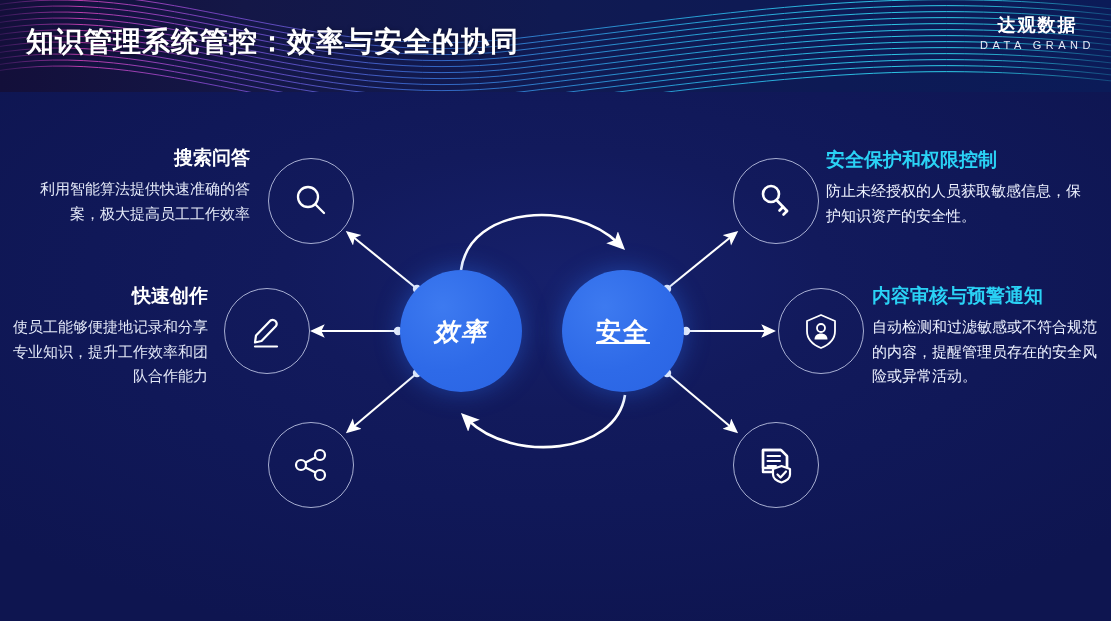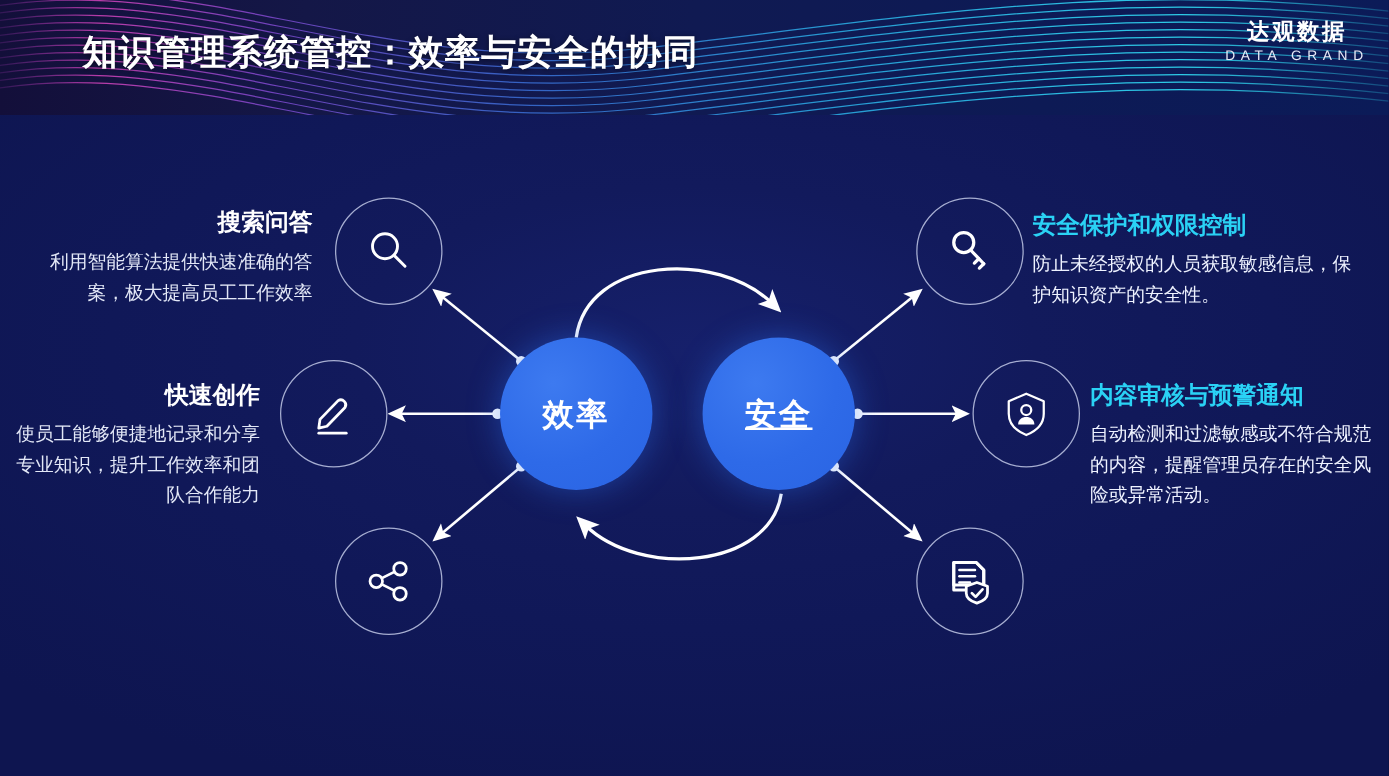--- a/index.html
+++ b/index.html
@@ -21,51 +21,50 @@
     position:absolute;left:0;top:0;width:1111px;height:92px;
     background:linear-gradient(90deg,#130f3a 0%,#141747 22%,#101a52 50%,#0d1a55 75%,#0b1b58 100%);
     overflow:hidden;
   }
   .topband svg{position:absolute;left:0;top:-6px;}
   .title{
     position:absolute;left:26px;top:23px;
     font-size:28px;font-weight:bold;color:#ffffff;
     letter-spacing:1px;white-space:nowrap;
     text-shadow:0 1px 4px rgba(0,0,0,.5);
-    margin-left:40px;
   }
   .logo{
     position:absolute;right:16px;top:16px;text-align:center;color:#fff;
   }
   .logo .cn{font-size:18px;font-weight:bold;letter-spacing:2px;line-height:1.1;font-family:Liberation Serif, serif;}
   .logo .en{font-size:11px;letter-spacing:4.5px;margin-top:3px;color:#e7eaf6;text-align:right;}
 
   
   .hub{
     position:absolute;border-radius:50%;
     display:flex;align-items:center;justify-content:center;
     color:#fff;font-size:25px;font-weight:bold;letter-spacing:2px;
   }
   .hub.eff{left:400px;top:270px;width:122px;height:122px;
     background:radial-gradient(circle at 35% 30%,#3d7af0 0%,#2e6ae8 55%,#2a64e3 100%);
-    box-shadow:0 0 26px rgba(45,110,232,.45);}
+    box-shadow:0 0 26px rgba(45,110,232,.45);font-style:italic;}
   .hub.sec{left:562px;top:270px;width:122px;height:122px;
     background:radial-gradient(circle at 35% 30%,#3d7af0 0%,#2e6ae8 55%,#2a64e3 100%);
     box-shadow:0 0 26px rgba(45,110,232,.45);text-decoration:underline;}
 
   
   .iconring{
     position:absolute;width:86px;height:86px;border-radius:50%;
     border:1.4px solid rgba(225,232,255,.72);
     display:flex;align-items:center;justify-content:center;
   }
   .iconring svg{display:block;}
 
   
-  .feat{position:absolute;margin-top:21px;}
+  .feat{position:absolute;}
   .feat .head{font-size:19px;font-weight:bold;line-height:1.25;margin-bottom:7px;}
   .feat .body{font-size:15px;line-height:1.65;color:#e3e8f7;}
   .feat.left{text-align:right;}
   .feat.left .head{color:#ffffff;}
   .feat.right{text-align:left;}
   .feat.right .head{color:#2ad2f5;}
   .feat.right .body{color:#eef2ff;}
 
   .arrows{position:absolute;left:0;top:0;width:1111px;height:621px;pointer-events:none;}
 </style>

